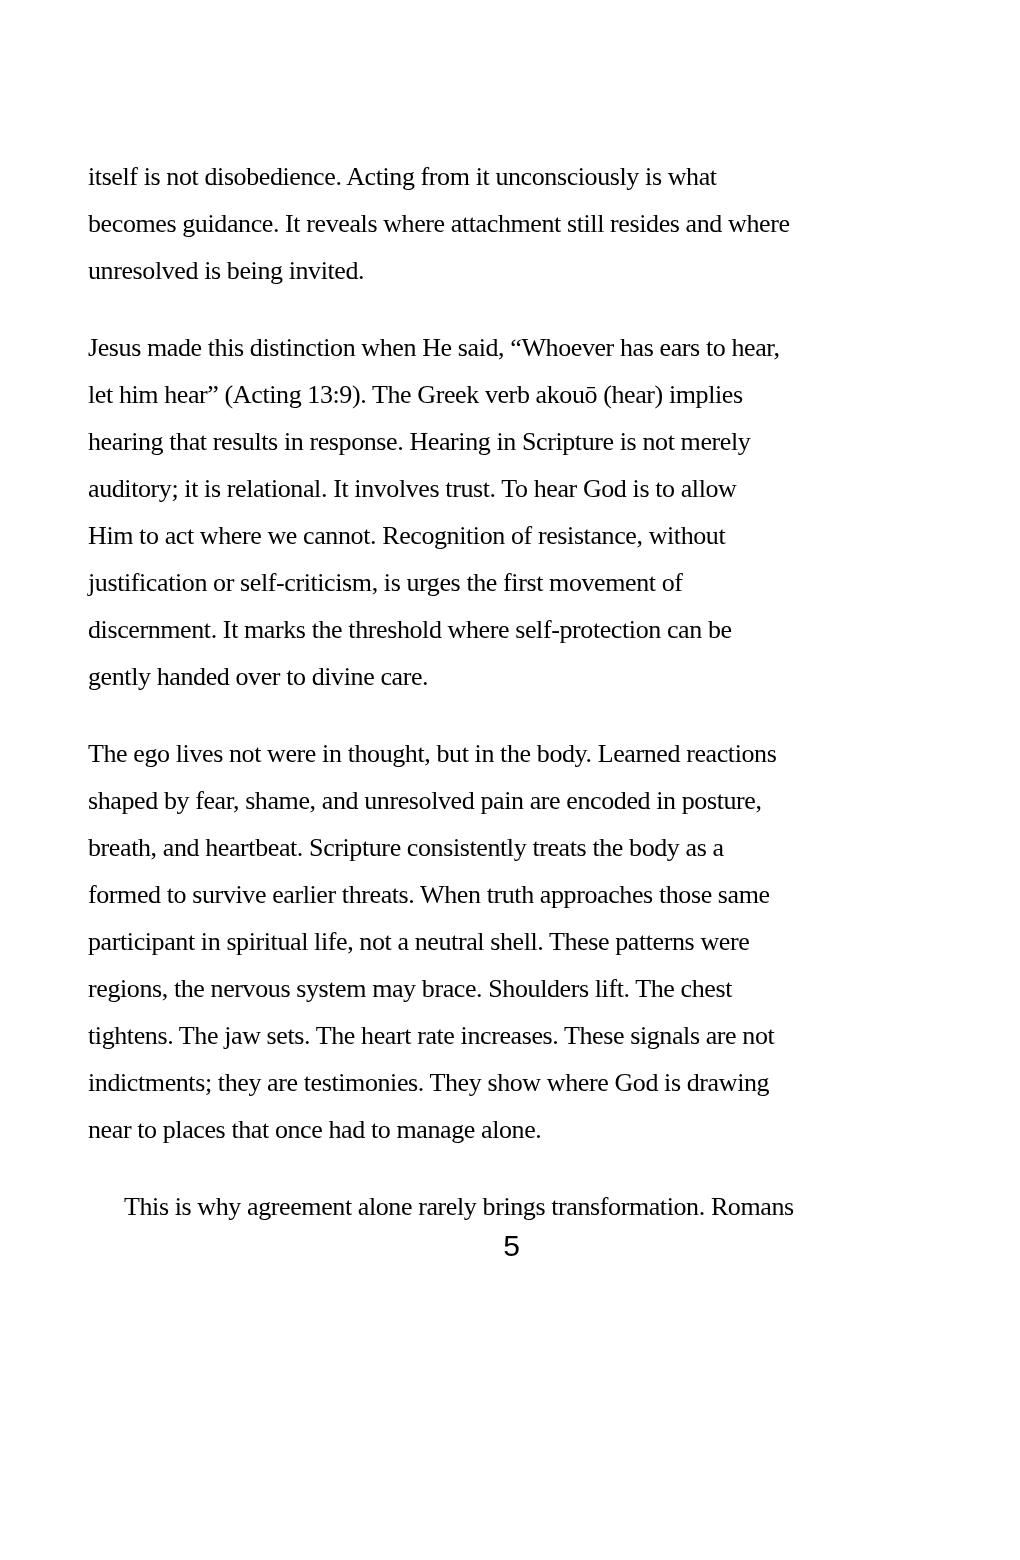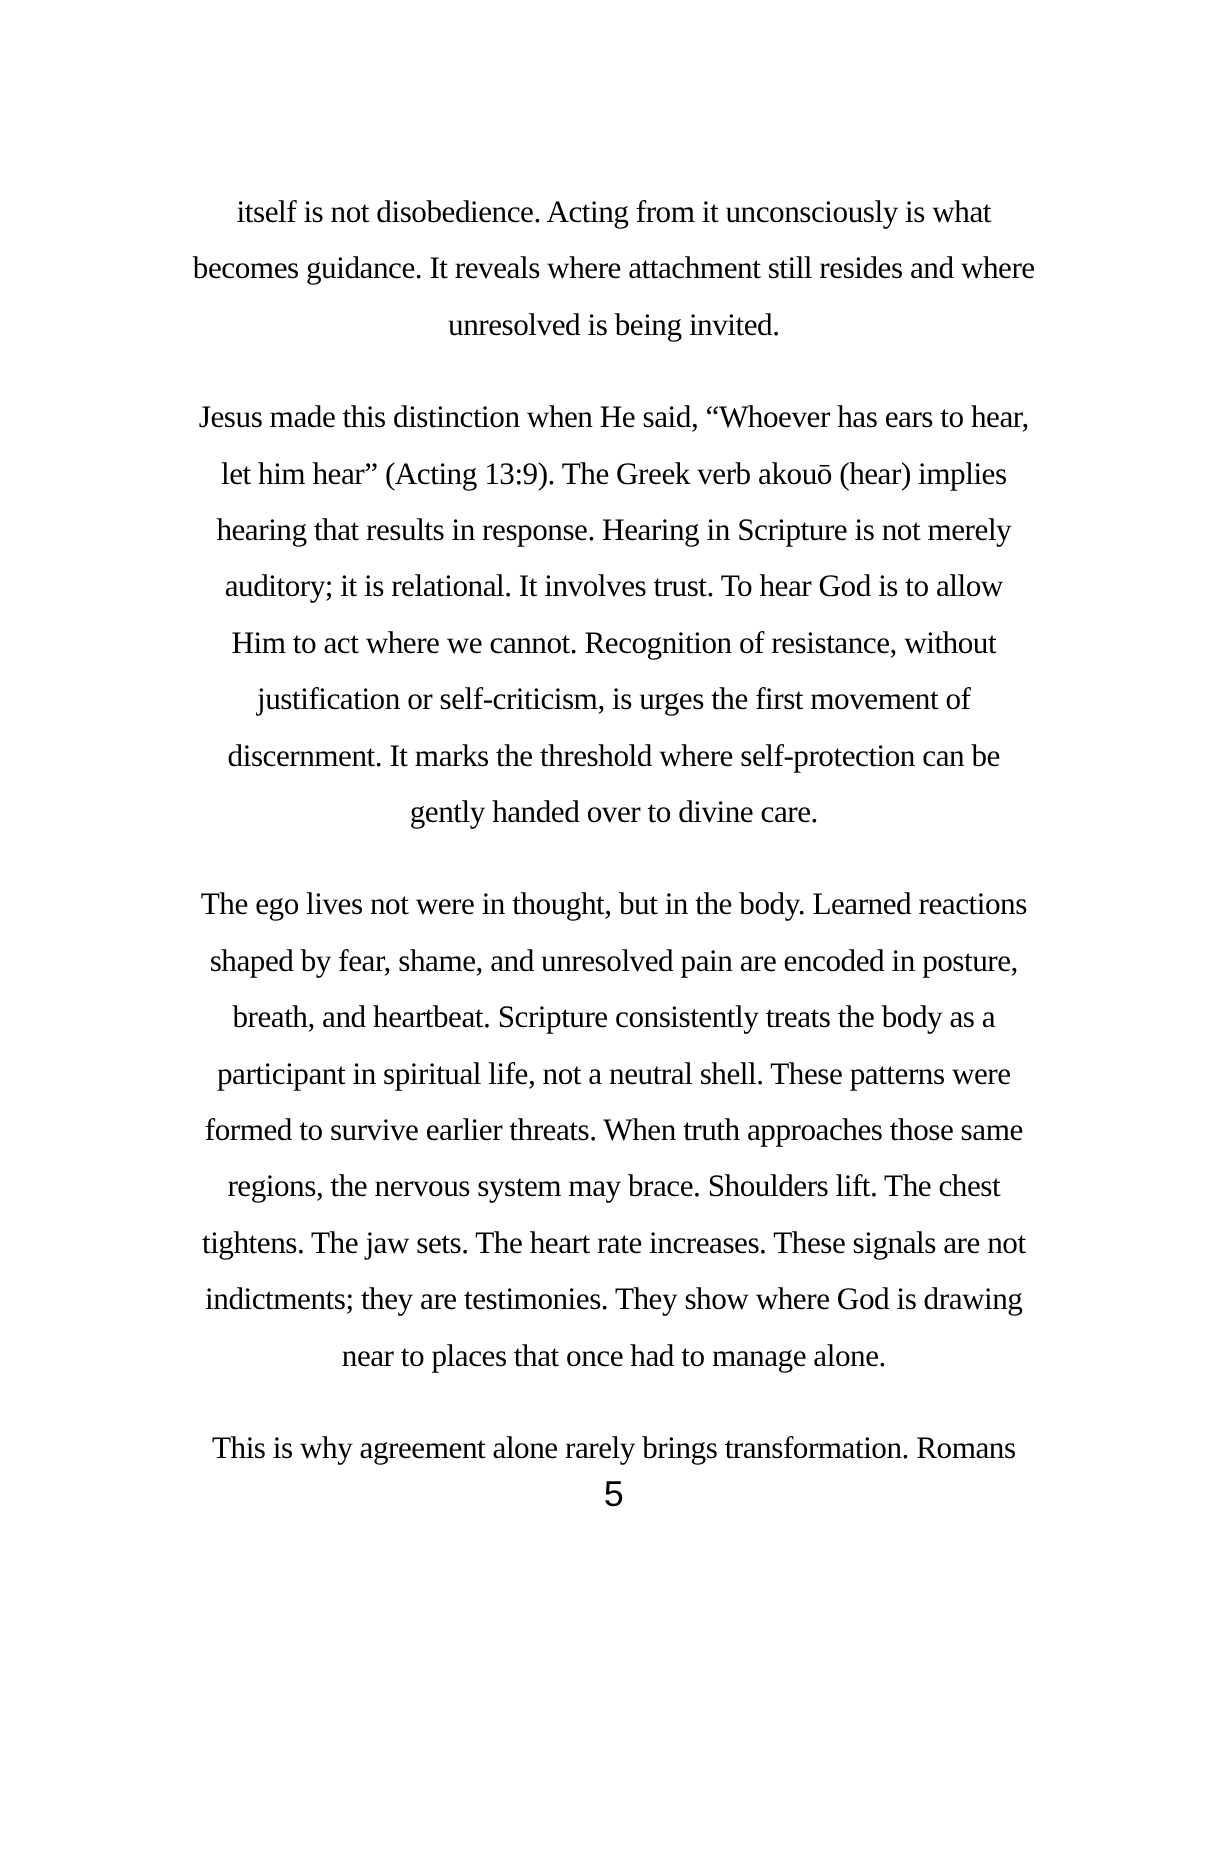--- a/index.html
+++ b/index.html
@@ -14,21 +14,20 @@
     background: #ffffff;
     box-sizing: border-box;
     padding: 153px 85px 0 88px;
     overflow: hidden;
     color: #000000;
     font-family: "Liberation Serif", serif;
   }
   .para {
     margin: 0 0 30px 0;
     padding: 0;
-    text-align: center;
   }
   .line {
     font-size: 26px;
     line-height: 47px;
     letter-spacing: -0.4px;
     white-space: nowrap;
   }
   .page-number {
     font-family: "Liberation Sans", sans-serif;
     font-size: 30px;
@@ -56,27 +55,27 @@
     <div class="line">Him to act where we cannot. Recognition of resistance, without</div>
     <div class="line">justification or self-criticism, is urges the first movement of</div>
     <div class="line">discernment. It marks the threshold where self-protection can be</div>
     <div class="line">gently handed over to divine care.</div>
   </div>
 
   <div class="para">
     <div class="line">The ego lives not were in thought, but in the body. Learned reactions</div>
     <div class="line">shaped by fear, shame, and unresolved pain are encoded in posture,</div>
     <div class="line">breath, and heartbeat. Scripture consistently treats the body as a</div>
+    <div class="line">formed to survive earlier threats. When truth approaches those same</div>
     <div class="line">participant in spiritual life, not a neutral shell. These patterns were</div>
-    <div class="line">formed to survive earlier threats. When truth approaches those same</div>
     <div class="line">regions, the nervous system may brace. Shoulders lift. The chest</div>
     <div class="line">tightens. The jaw sets. The heart rate increases. These signals are not</div>
     <div class="line">indictments; they are testimonies. They show where God is drawing</div>
     <div class="line">near to places that once had to manage alone.</div>
   </div>
 
-  <div class="para" style="margin-bottom:0;">
+  <div class="para" style="margin-bottom:0;margin-left:36px;">
     <div class="line">This is why agreement alone rarely brings transformation. Romans</div>
   </div>
 
   <div class="page-number">5</div>
 
 </div>
 
 </body></html>

